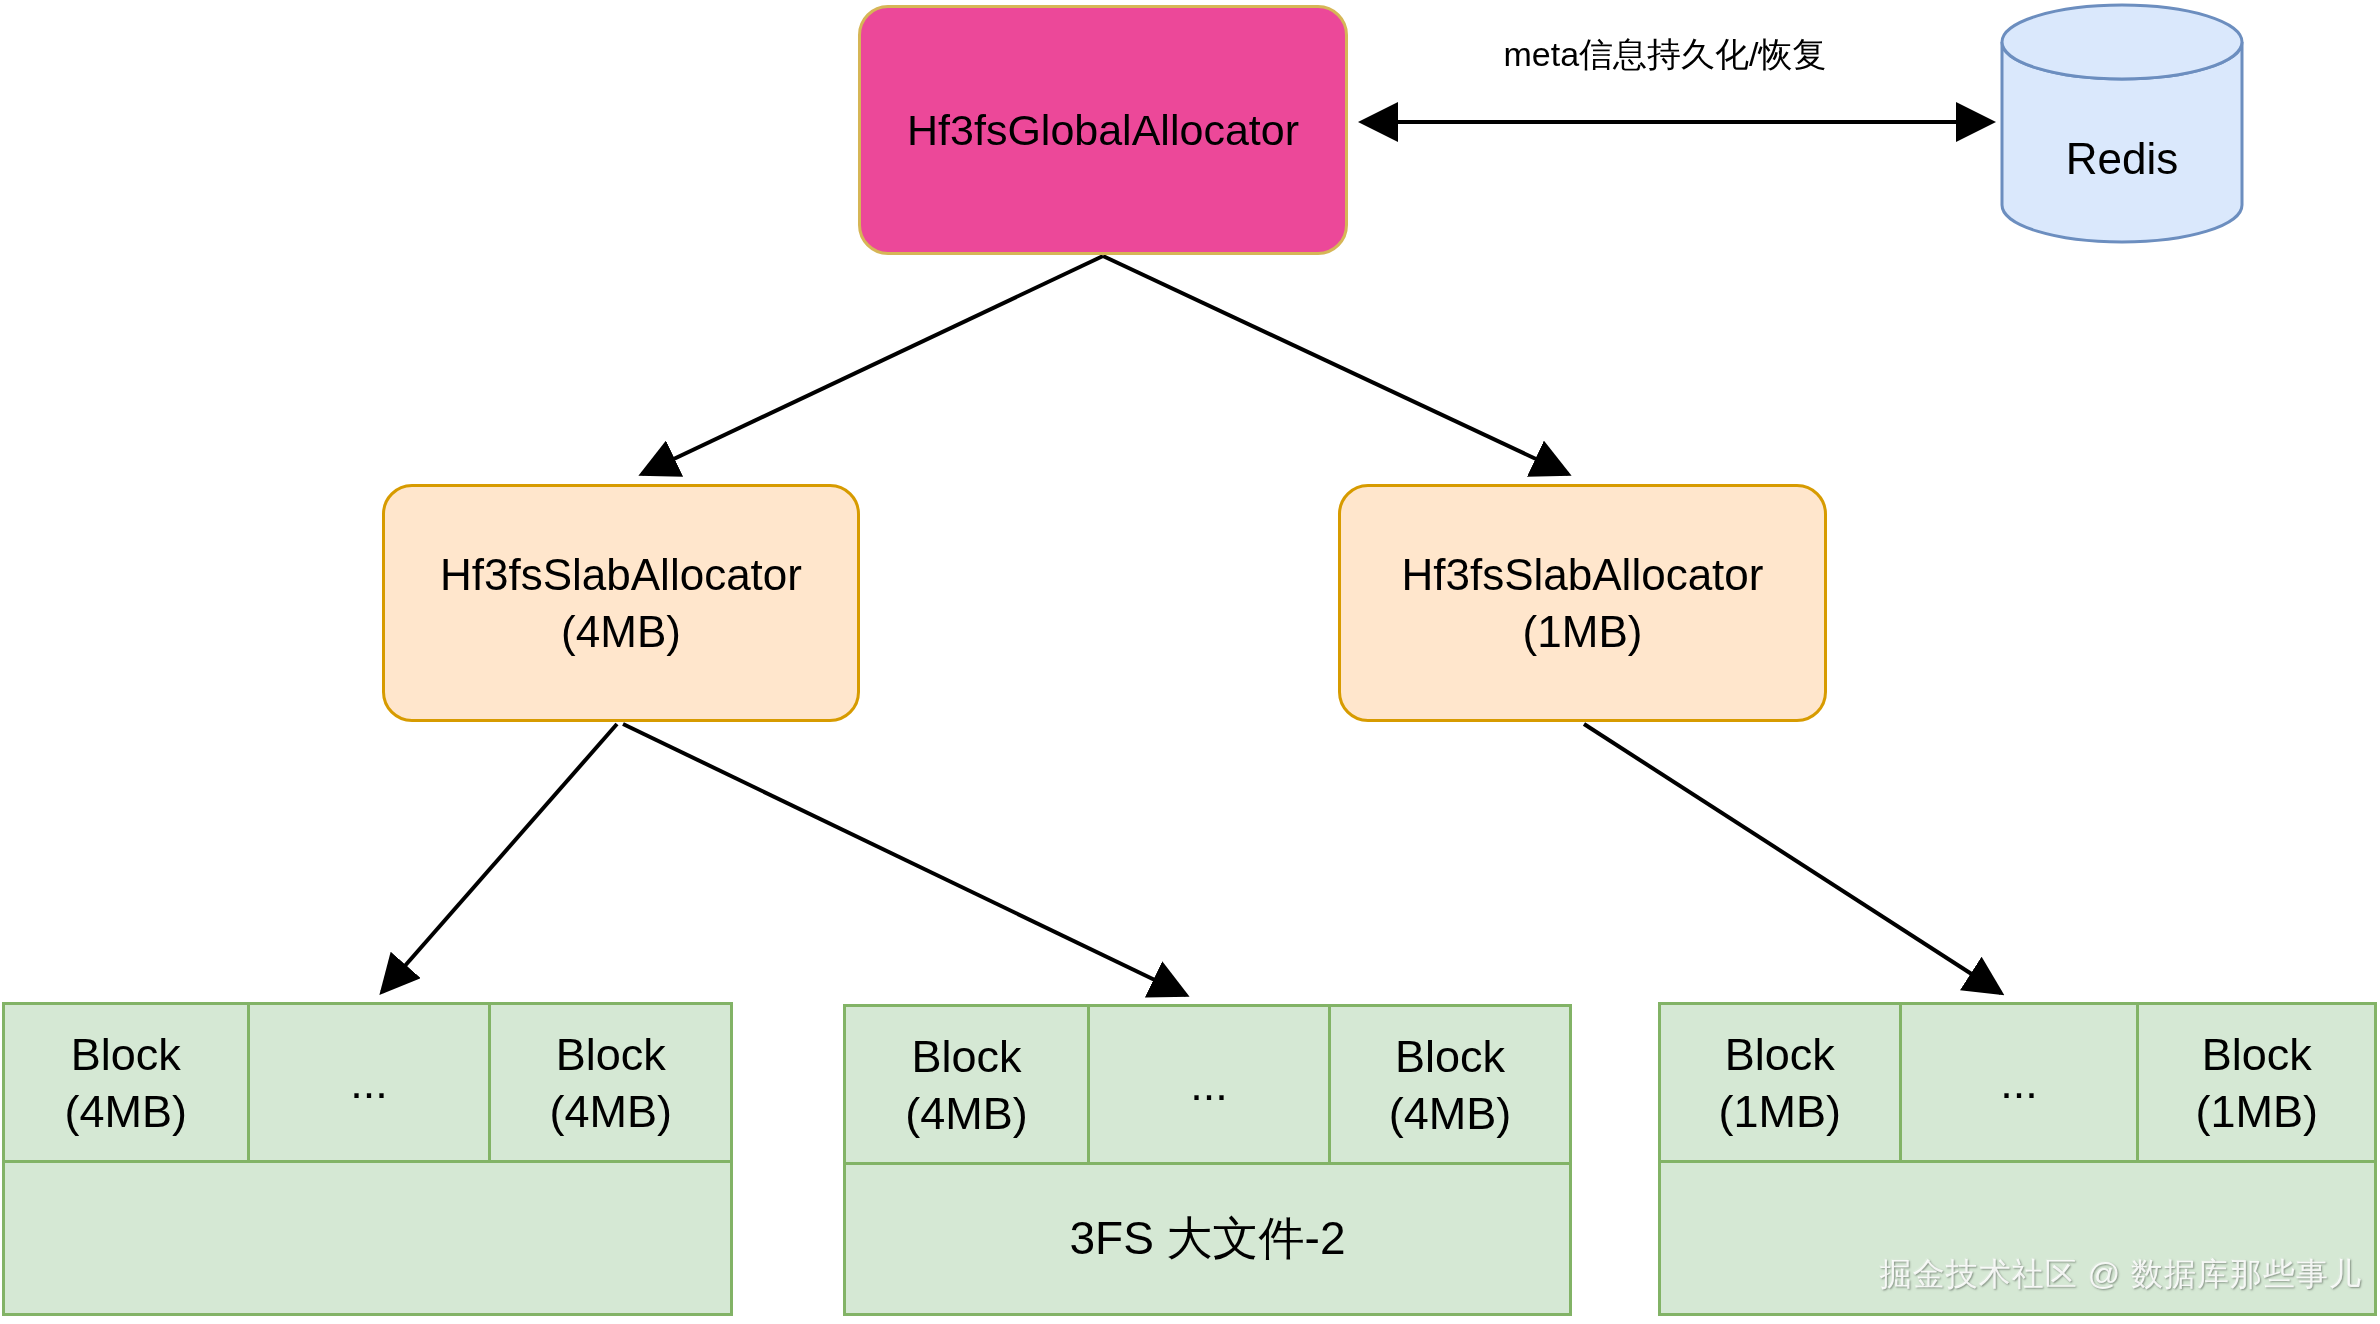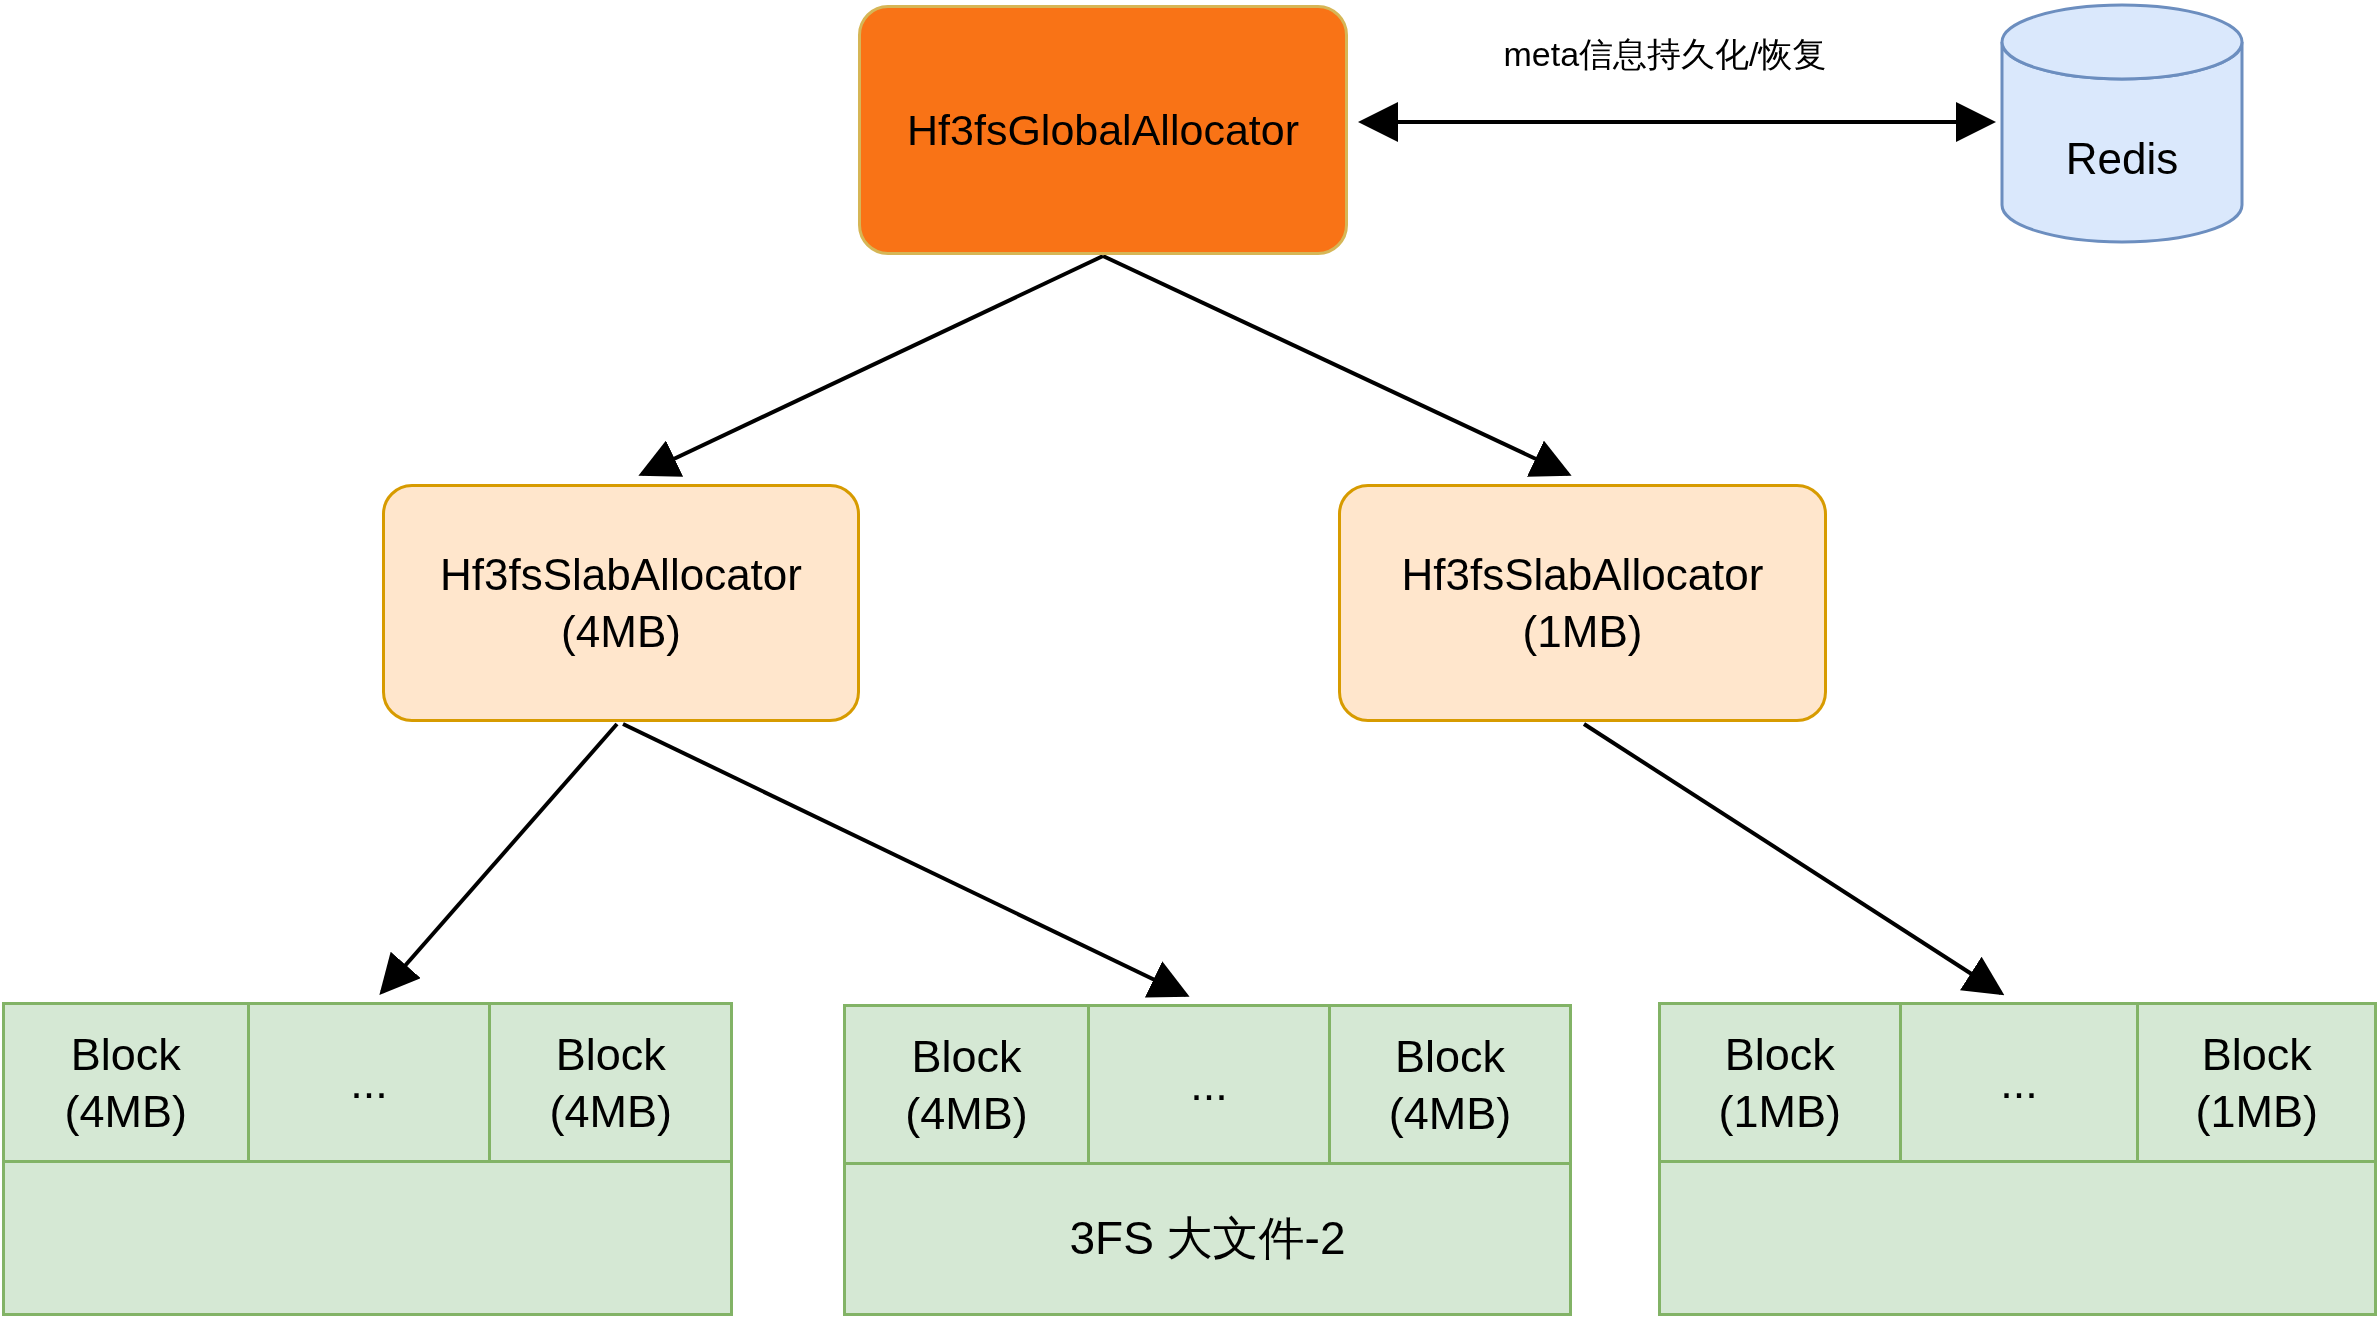--- a/index.html
+++ b/index.html
@@ -28,21 +28,21 @@
     box-sizing: border-box;
     display: flex;
     flex-direction: column;
     align-items: center;
     justify-content: center;
     text-align: center;
   }
   .node-yellow {
     left: 858px; top: 5px;
     width: 490px; height: 250px;
-    background: #f97316;
+    background: #ec4899;
     border: 3px solid #D6B656;
     border-radius: 30px;
     font-size: 43px;
   }
   .node-orange {
     background: #FFE6CC;
     border: 3px solid #D79B00;
     border-radius: 30px;
     font-size: 44px;
     line-height: 57px;
@@ -198,14 +198,15 @@
       <div class="bcell">
         <span>...</span>
       </div>
       <div class="bcell">
         <span>Block</span>
         <span>(1MB)</span>
       </div>
     </div>
   </div>
 
+  <div class="watermark">掘金技术社区 @ 数据库那些事儿</div>
 
 </div>
 
 </body></html>

